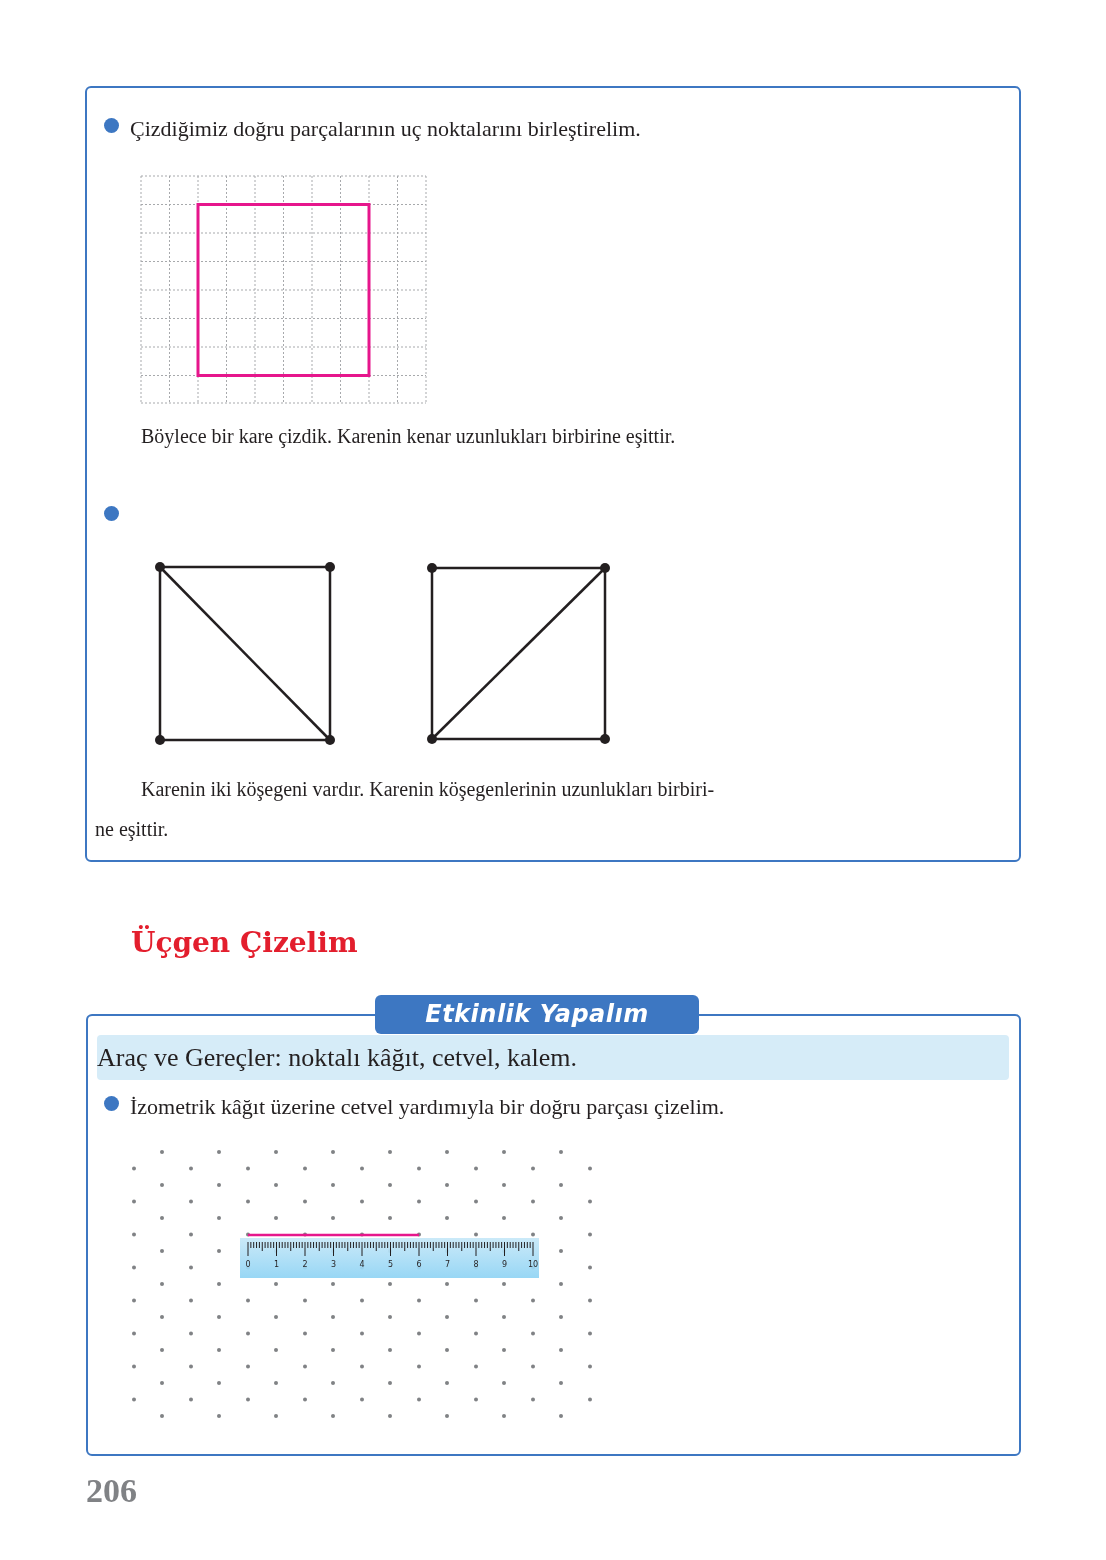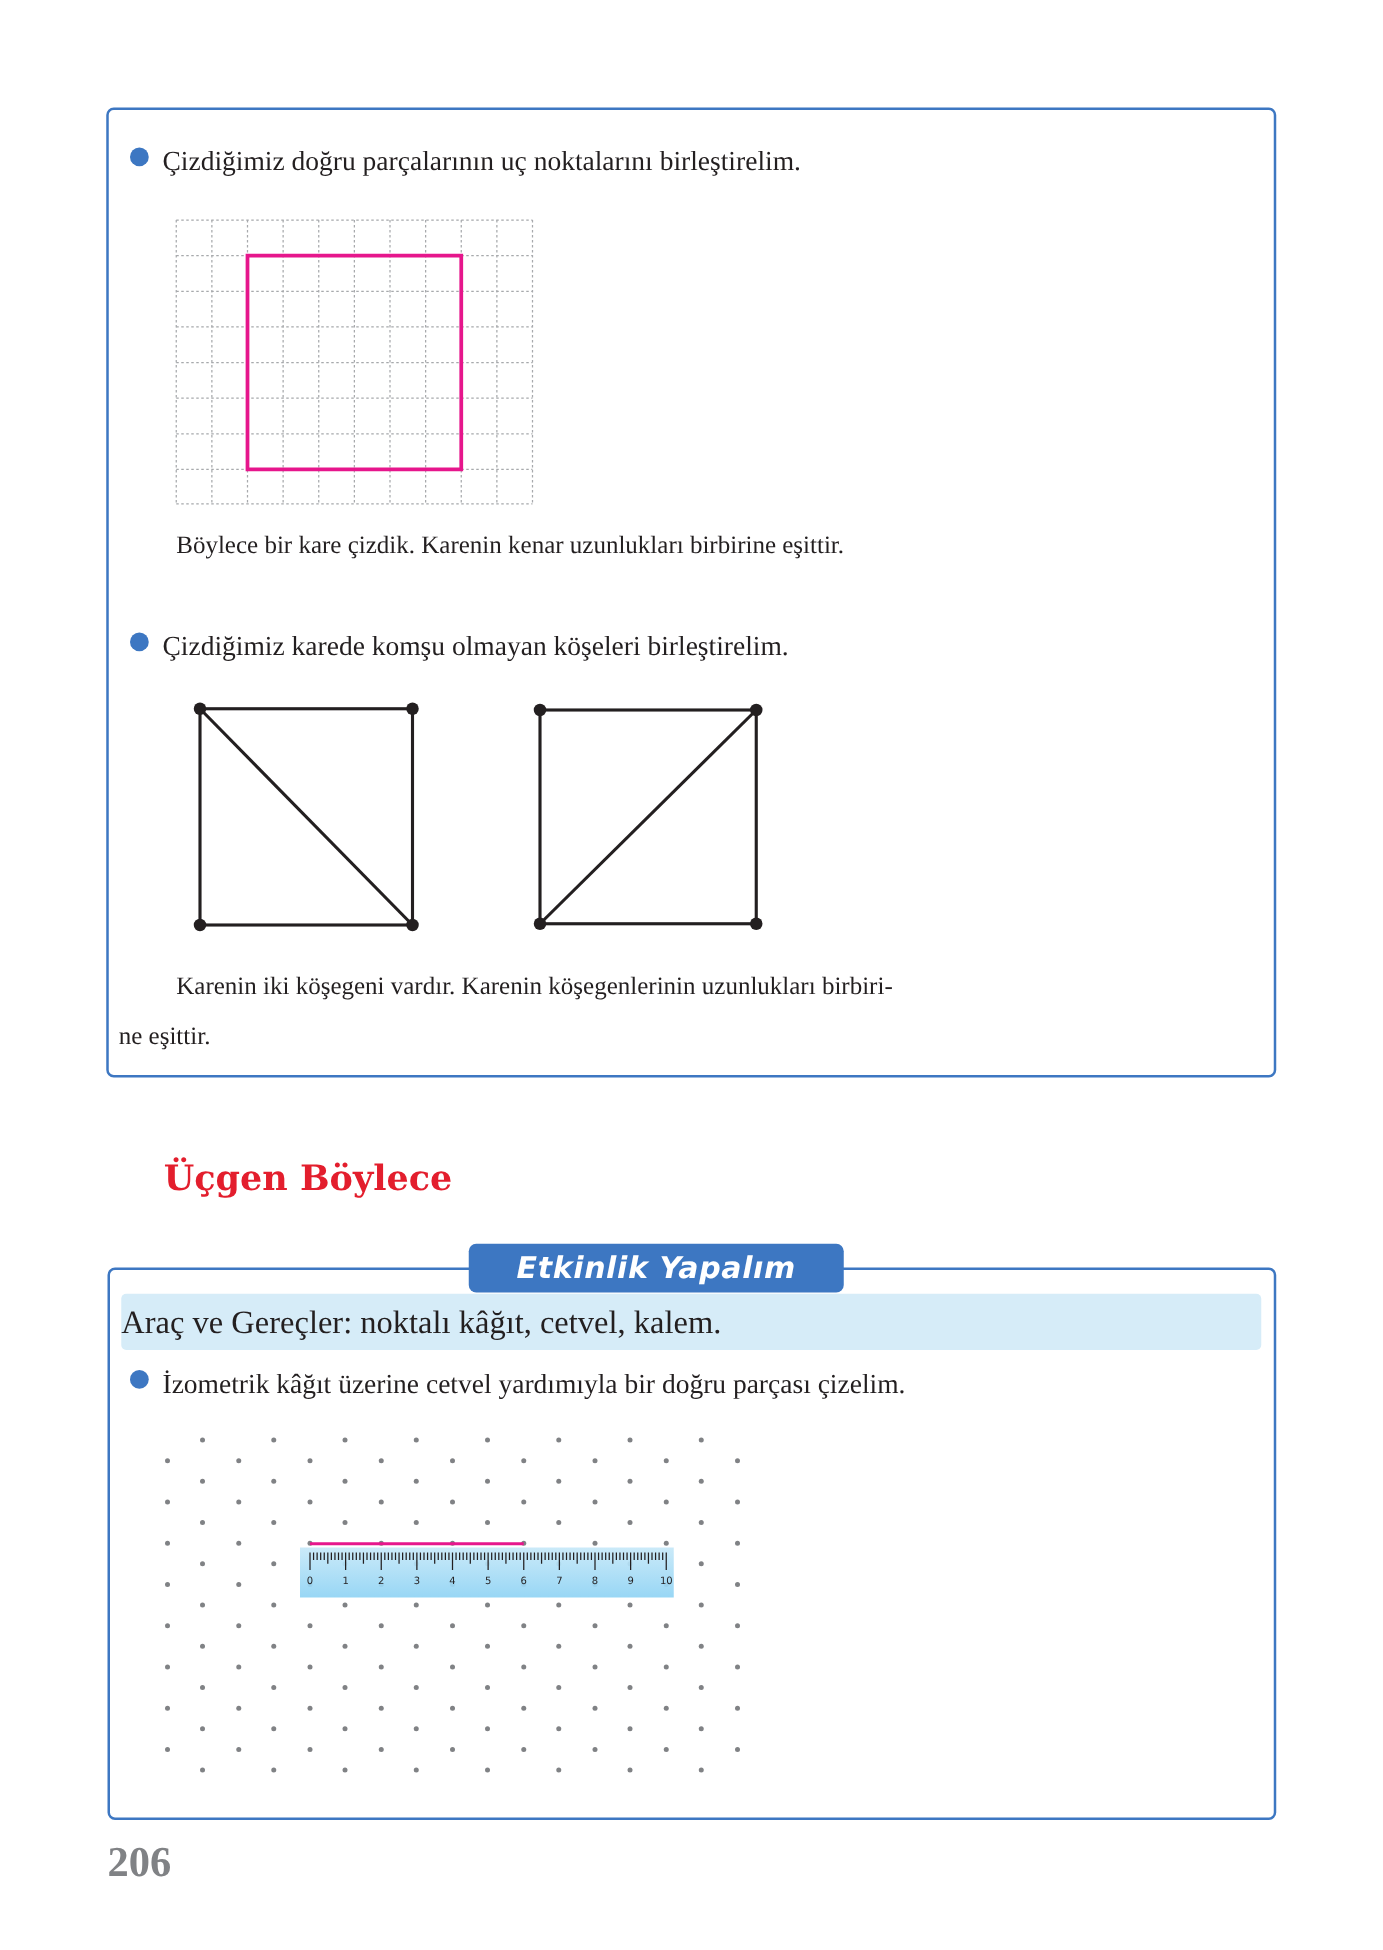--- a/index.html
+++ b/index.html
@@ -42,21 +42,21 @@
     position: absolute;
     left: 131px; top: 926px;
     font-family: "DejaVu Serif", serif;
     font-weight: bold;
     font-size: 28px;
     color: #e31e2d;
   }
   .badge {
     position: absolute;
     left: 375px; top: 995px;
-    width: 300px; height: 39px;
+    width: 324px; height: 39px;
     background: #3d77c2;
     border-radius: 6px;
     color: #fff;
     font-family: "DejaVu Sans", sans-serif;
     font-weight: bold;
     font-style: italic;
     font-size: 24px;
     line-height: 39px;
     text-align: center;
     letter-spacing: 0.5px;
@@ -114,21 +114,21 @@
     <line x1="228" y1="0" x2="228" y2="227"></line>
       <line x1="256.5" y1="0" x2="256.5" y2="227"></line>
     <line x1="285" y1="0" x2="285" y2="227"></line>
   </g>
   <rect x="57" y="28.5" width="171" height="171" fill="none" stroke="#e6168c" stroke-width="3"></rect>
 </svg>
 
 <div class="para" style="left:141px; top:417px;">Böylece bir kare çizdik. Karenin kenar uzunlukları birbirine eşittir.</div>
 
 <div class="bullet-line" style="left:104px; top:501px;">
-  <span class="bullet-dot"></span><span>Çizdiğimiz karede komşu olmayan köşeleri birleştirelim.</span>
+  <span class="bullet-dot"></span>
 </div>
 
 <svg style="left:150px; top:557px;" width="190" height="195" viewBox="0 0 190 195">
   <g stroke="#231f20" stroke-width="2.5" fill="none">
     <rect x="10" y="10" width="170" height="173"></rect>
     <line x1="10" y1="10" x2="180" y2="183"></line>
   </g>
   <g fill="#231f20">
     <circle cx="10" cy="10" r="5"></circle>
       <circle cx="180" cy="10" r="5"></circle>
@@ -146,21 +146,21 @@
     <circle cx="10" cy="10" r="5"></circle>
       <circle cx="183" cy="10" r="5"></circle>
     <circle cx="10" cy="181" r="5"></circle>
       <circle cx="183" cy="181" r="5"></circle>
   </g>
 </svg>
 
 <div class="para" style="left:141px; top:770px;">Karenin iki köşegeni vardır. Karenin köşegenlerinin uzunlukları birbiri-</div>
 <div class="para" style="left:95px; top:810px;">ne eşittir.</div>
 
-<div class="section-title">Üçgen Böylece</div>
+<div class="section-title">Üçgen Çizelim</div>
 
 <div class="box box2"></div>
 <div class="badge">Etkinlik Yapalım</div>
 <div class="materials">Araç ve Gereçler: noktalı kâğıt, cetvel, kalem.</div>
 
 <div class="bullet-line" style="left:104px; top:1091px;">
   <span class="bullet-dot"></span><span>İzometrik kâğıt üzerine cetvel yardımıyla bir doğru parçası çizelim.</span>
 </div>
 
 <svg id="iso-grid" style="left:0; top:0;" width="1106" height="1560" viewBox="0 0 1106 1560">

